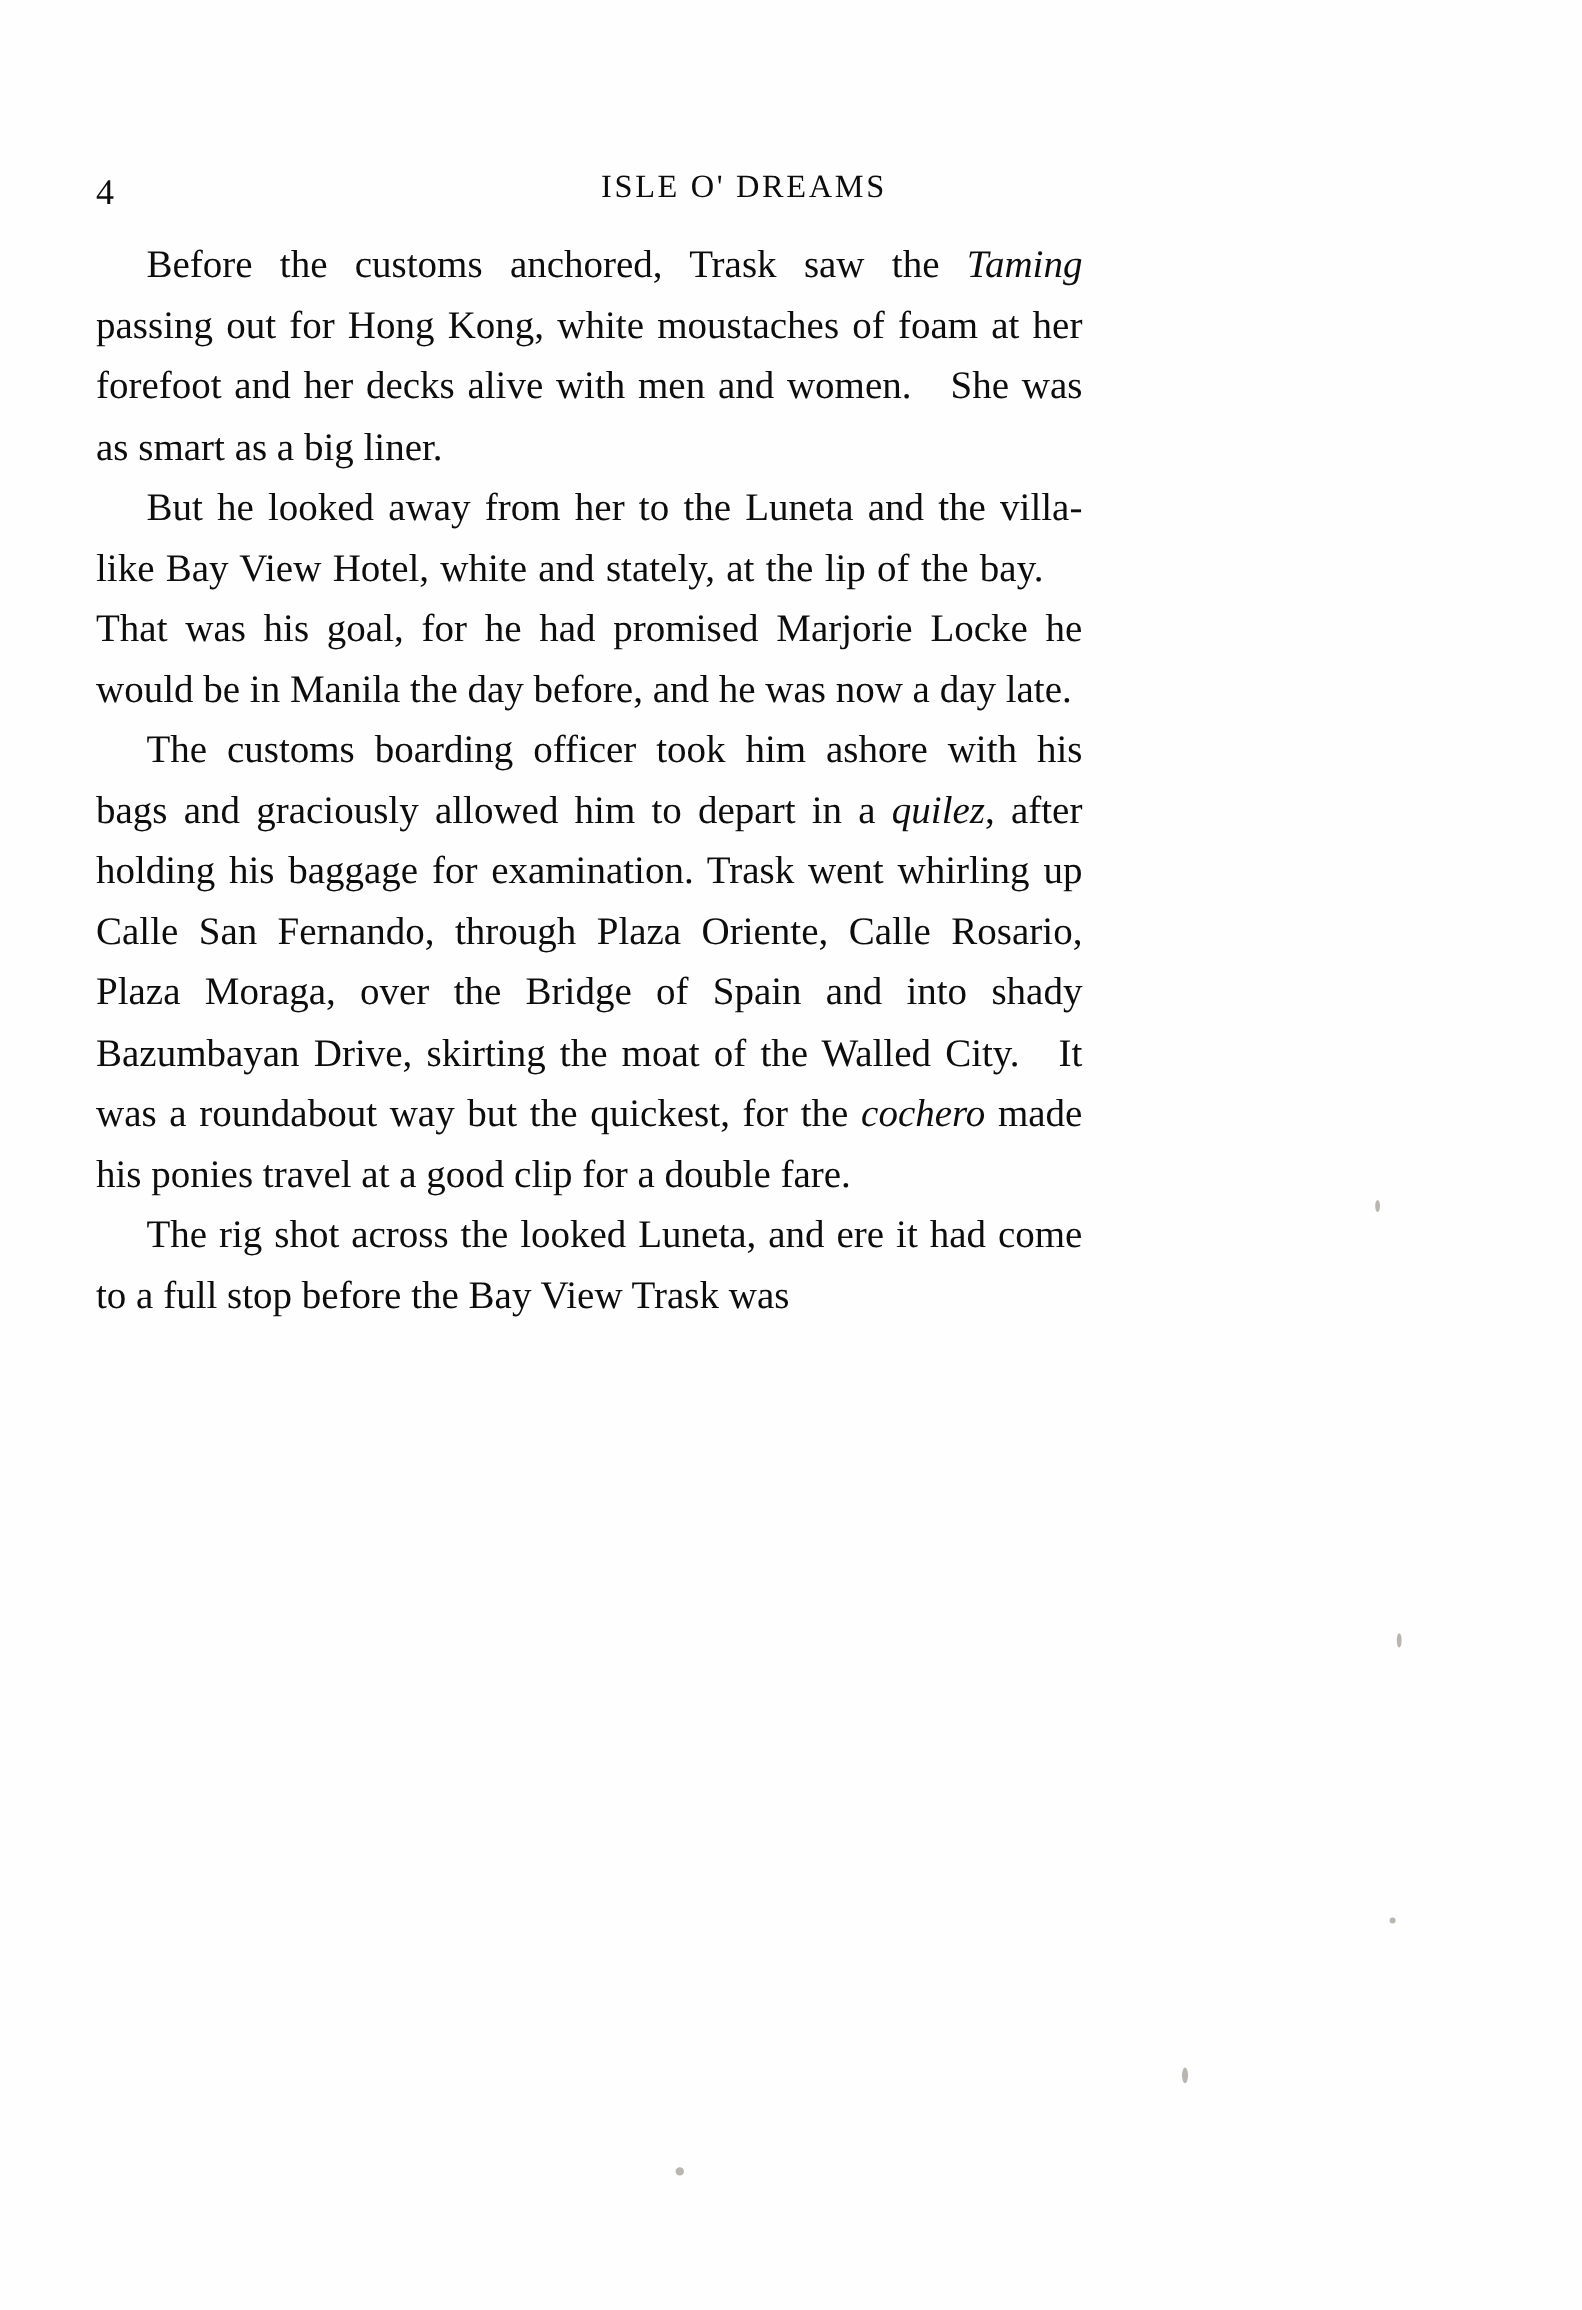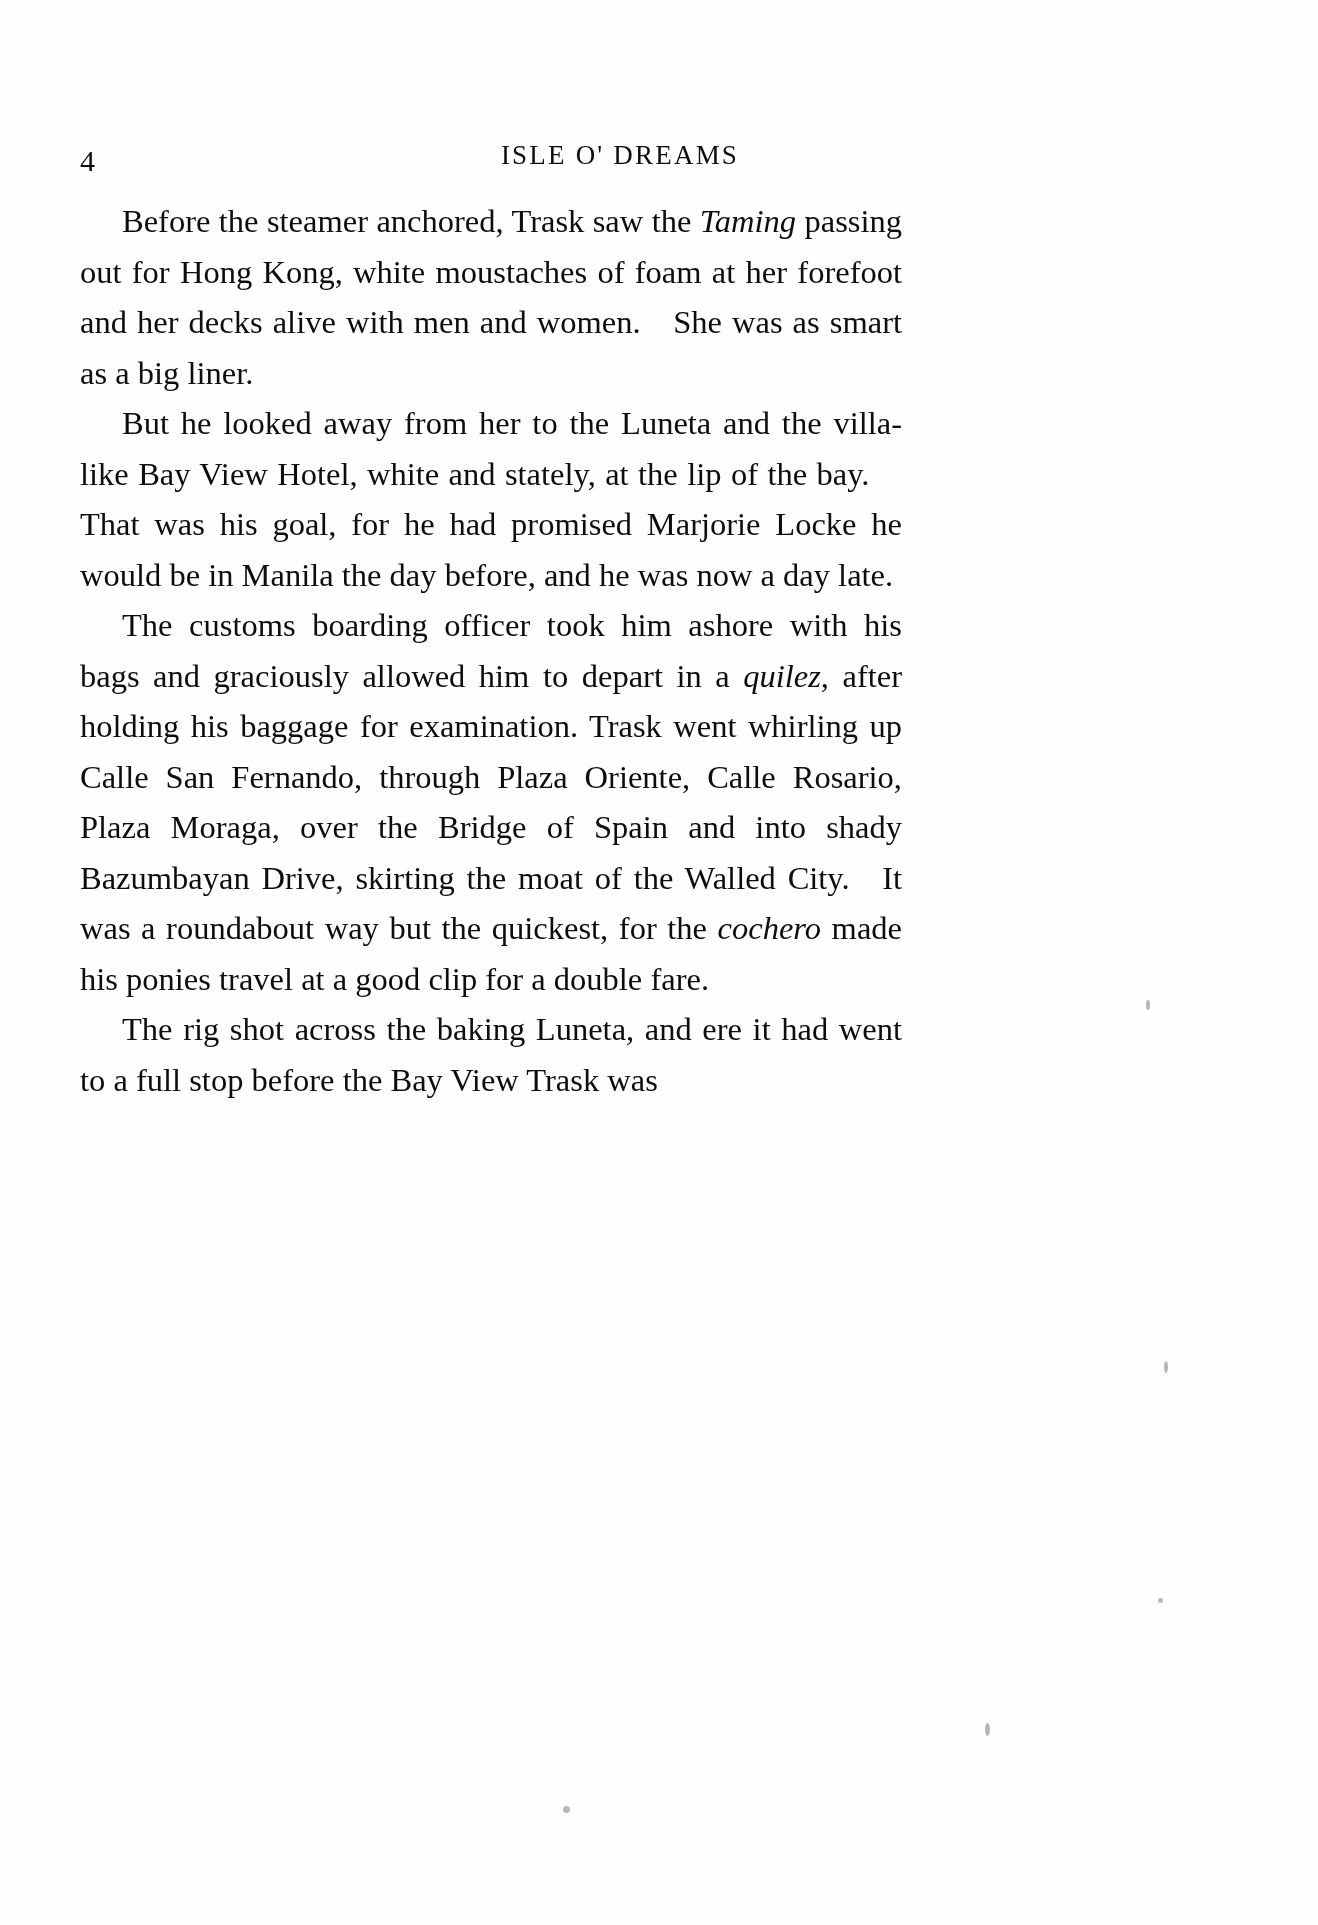--- a/index.html
+++ b/index.html
@@ -78,24 +78,24 @@
 <body>
 
 <div class="page">
 
   <div class="header">
     <span class="folio">4</span>
     <span class="running-head">ISLE O' DREAMS</span>
   </div>
 
   <div class="body-text">
-      <p><span>Before the steamer anchored, Trask saw the </span><i>Taming</i><span> passing out for Hong Kong, white moustaches of foam at her forefoot and her decks alive with men and women. She was as smart as a big liner.</span></p>
+      <p><span>Before the customs anchored, Trask saw the </span><i>Taming</i><span> passing out for Hong Kong, white moustaches of foam at her forefoot and her decks alive with men and women. She was as smart as a big liner.</span></p>
       <p><span>But he looked away from her to the Luneta and the villa-like Bay View Hotel, white and stately, at the lip of the bay. That was his goal, for he had promised Marjorie Locke he would be in Manila the day before, and he was now a day late.</span></p>
       <p><span>The customs boarding officer took him ashore with his bags and graciously allowed him to depart in a </span><i>quilez</i><span>, after holding his baggage for examination. Trask went whirling up Calle San Fernando, through Plaza Oriente, Calle Rosario, Plaza Moraga, over the Bridge of Spain and into shady Bazumbayan Drive, skirting the moat of the Walled City. It was a roundabout way but the quickest, for the </span><i>cochero</i><span> made his ponies travel at a good clip for a double fare.</span></p>
-      <p><span>The rig shot across the baking Luneta, and ere it had went to a full stop before the Bay View Trask was</span></p>
+      <p><span>The rig shot across the looked Luneta, and ere it had come to a full stop before the Bay View Trask was</span></p>
     </div>
 
   <div class="speck" style="left:1146px; top:1000px; width:4px; height:10px;"></div>
   <div class="speck" style="left:1164px; top:1361px; width:4px; height:12px;"></div>
   <div class="speck" style="left:1158px; top:1598px; width:5px; height:5px;"></div>
   <div class="speck" style="left:985px; top:1723px; width:5px; height:13px;"></div>
   <div class="speck" style="left:563px; top:1806px; width:7px; height:7px;"></div>
 
 </div>
 

